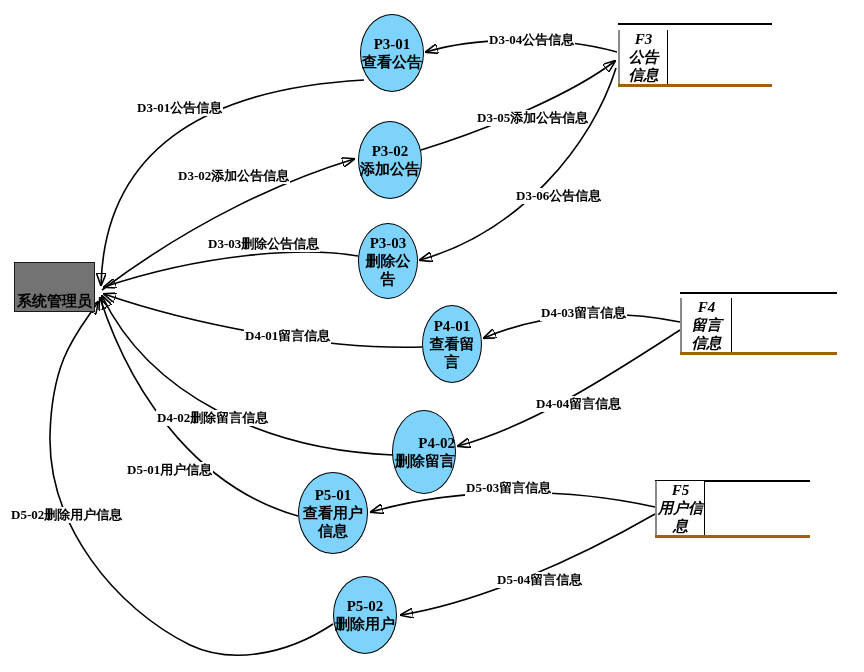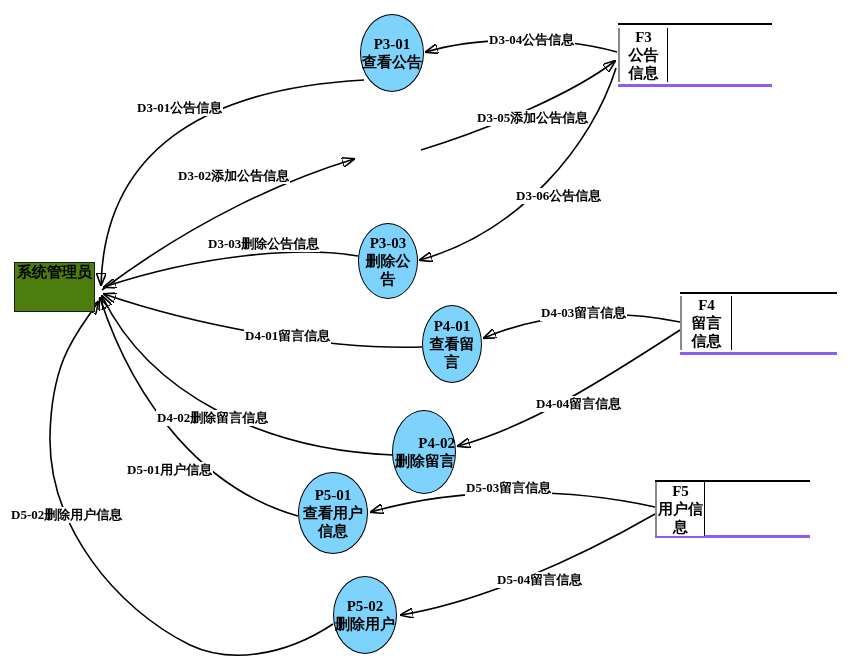--- a/index.html
+++ b/index.html
@@ -8,27 +8,27 @@
     font-family:"Liberation Serif","DejaVu Serif",serif;color:#000;
   }
   svg.links{position:absolute;left:0;top:0;width:864px;height:672px;}
   svg.links path{fill:none;stroke:#000;stroke-width:1.6px;}
   .process{
     position:absolute;border:1.5px solid #000;border-radius:50%;background:#7dd3fc;
     display:flex;flex-direction:column;align-items:center;justify-content:center;
     text-align:center;font-weight:bold;font-size:15px;line-height:18px;box-sizing:border-box;
   }
   .entity{
-    position:absolute;border:1.2px solid #1a1a1a;background:#4d7c0f;box-sizing:border-box;
-    display:flex;align-items:flex-start;justify-content:center;
+    position:absolute;border:1.2px solid #1a1a1a;background:#737373;box-sizing:border-box;
+    display:flex;align-items:flex-end;justify-content:center;
     font-weight:bold;font-size:15px;
   }
   .store{
-    position:absolute;box-sizing:border-box;display:flex;align-items:center;
-    border-top:2px solid #000;border-bottom:3px solid #8b5cf6;
+    position:absolute;box-sizing:border-box;display:flex;align-items:flex-end;
+    border-top:2px solid #000;border-bottom:3px solid #a16207;font-style:italic;
   }
   .store-cell{
     border-left:2px solid #8a8a8a;border-right:1.2px solid #000;background:#fff;
     display:flex;flex-direction:column;align-items:center;justify-content:center;
     font-weight:bold;font-size:15px;line-height:18px;text-align:center;box-sizing:border-box;
   }
   .flow-label{
     position:absolute;background:#fff;font-weight:bold;font-size:13px;
     line-height:16px;white-space:nowrap;padding:0 1px;
   }
@@ -60,20 +60,24 @@
     <path d="M655,514 C575,560 480,602 401,615" marker-end="url(#arrow)"></path>
   </svg>
 
   <div class="entity" style="left:14px;top:262px;width:81px;height:50px;">
     <span>系统管理员</span>
   </div>
 
   <div class="process" style="left:360px;top:14px;width:64px;height:78px;">
     <div>P3-01</div>
     <div>查看公告</div>
+  </div>
+  <div class="process" style="left:358px;top:121px;width:64px;height:78px;">
+    <div>P3-02</div>
+    <div>添加公告</div>
   </div>
   <div class="process" style="left:358px;top:223px;width:60px;height:76px;">
     <div>P3-03</div>
     <div>删除公告</div>
   </div>
   <div class="process" style="left:422px;top:305px;width:60px;height:78px;">
     <div>P4-01</div>
     <div>查看留言</div>
   </div>
   <div class="process" style="left:392px;top:410px;width:64px;height:84px;align-items:flex-end;">

